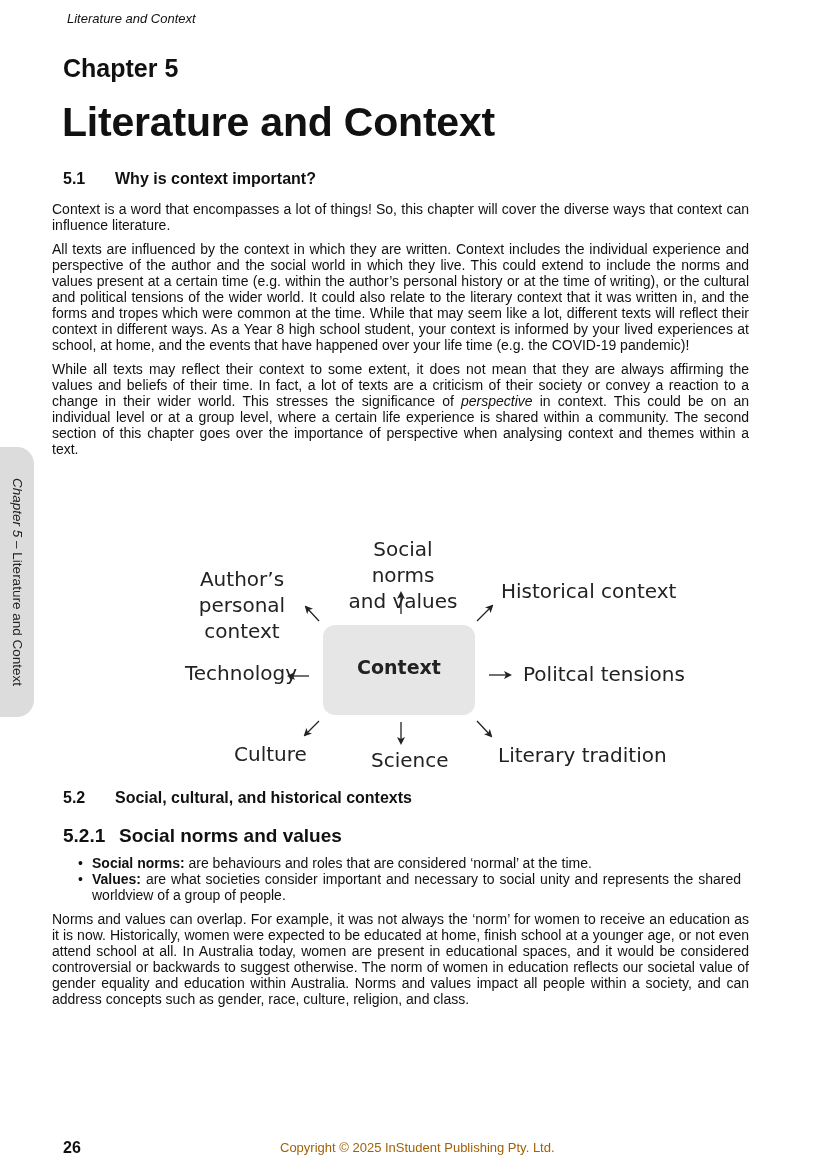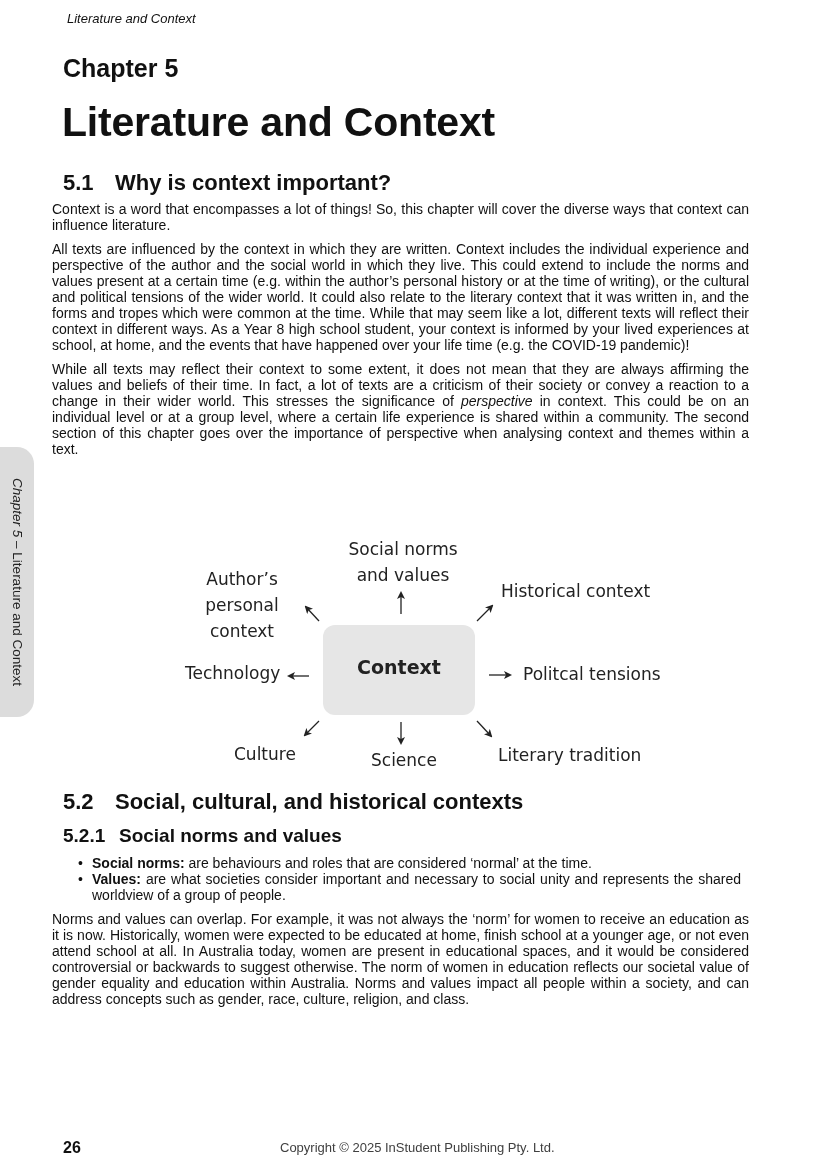--- a/index.html
+++ b/index.html
@@ -18,21 +18,21 @@
       position: absolute; left: 62px; top: 99px;
       font-size: 41px; font-weight: bold; letter-spacing: -0.2px;
     }
     .content {
       position: absolute; left: 52px; width: 697px;
       font-size: 14px; line-height: 16px; text-align: justify;
     }
     .content p { margin-bottom: 8px; }
     .h-section {
       position: absolute; left: 63px;
-      font-size: 22px; font-weight: bold; white-space: nowrap;
+      font-size: 16px; font-weight: bold; white-space: nowrap;
     }
     .h-section .num { display: inline-block; width: 52px; }
     .h-sub {
       position: absolute; left: 63px;
       font-size: 19px; font-weight: bold; white-space: nowrap;
     }
     .h-sub .num { display: inline-block; width: 56px; }
 
     .side-tab {
       position: absolute; left: 0; top: 447px; width: 34px; height: 270px;
@@ -41,39 +41,39 @@
     .side-tab span {
       position: absolute; left: 50%; top: 50%;
       transform: translate(-50%, -50%) rotate(90deg);
       white-space: nowrap; font-size: 13.5px; color: #222;
     }
     .side-tab span i { font-style: italic; }
 
     .diagram { position: absolute; left: 0; top: 0; width: 823px; height: 1164px; pointer-events: none; }
     .dg-label {
       position: absolute; font-family: "DejaVu Sans", sans-serif;
-      font-size: 17px; color: #222; text-align: center; line-height: 26px; white-space: nowrap;
+      font-size: 20px; color: #222; text-align: center; line-height: 26px; white-space: nowrap;
     }
     .context-box {
       position: absolute; left: 323px; top: 625px; width: 152px; height: 90px;
       background: #e6e6e6; border-radius: 12px;
       display: flex; align-items: center; justify-content: center;
     }
     .context-box span {
       font-family: "DejaVu Sans", sans-serif; font-size: 19px; font-weight: bold; color: #222;
       margin-top: -6px;
     }
     .arrow-svg { position: absolute; left: 0; top: 0; }
 
     .bullets { list-style: none; margin: 0 8px 8px 26px; }
     .bullets li { position: relative; padding-left: 14px; }
     .bullets li::before { content: "•"; position: absolute; left: 0; }
 
     .footer-page { position: absolute; left: 63px; top: 1139px; font-size: 16px; font-weight: bold; }
-    .footer-copy { position: absolute; left: 280px; top: 1140px; font-size: 13px; color: #404040; }
+    .footer-copy { position: absolute; left: 280px; top: 1140px; font-size: 13px; color: #a16207; }
   </style>
 </head>
 <body>
 
 <div class="running-header">Literature and Context</div>
 
 <div class="side-tab">
   <span><i>Chapter 5</i><span style="position:static;transform:none;font-size:inherit"> – </span><span style="position:static;transform:none;font-size:inherit">Literature and Context</span></span>
 </div>
 

